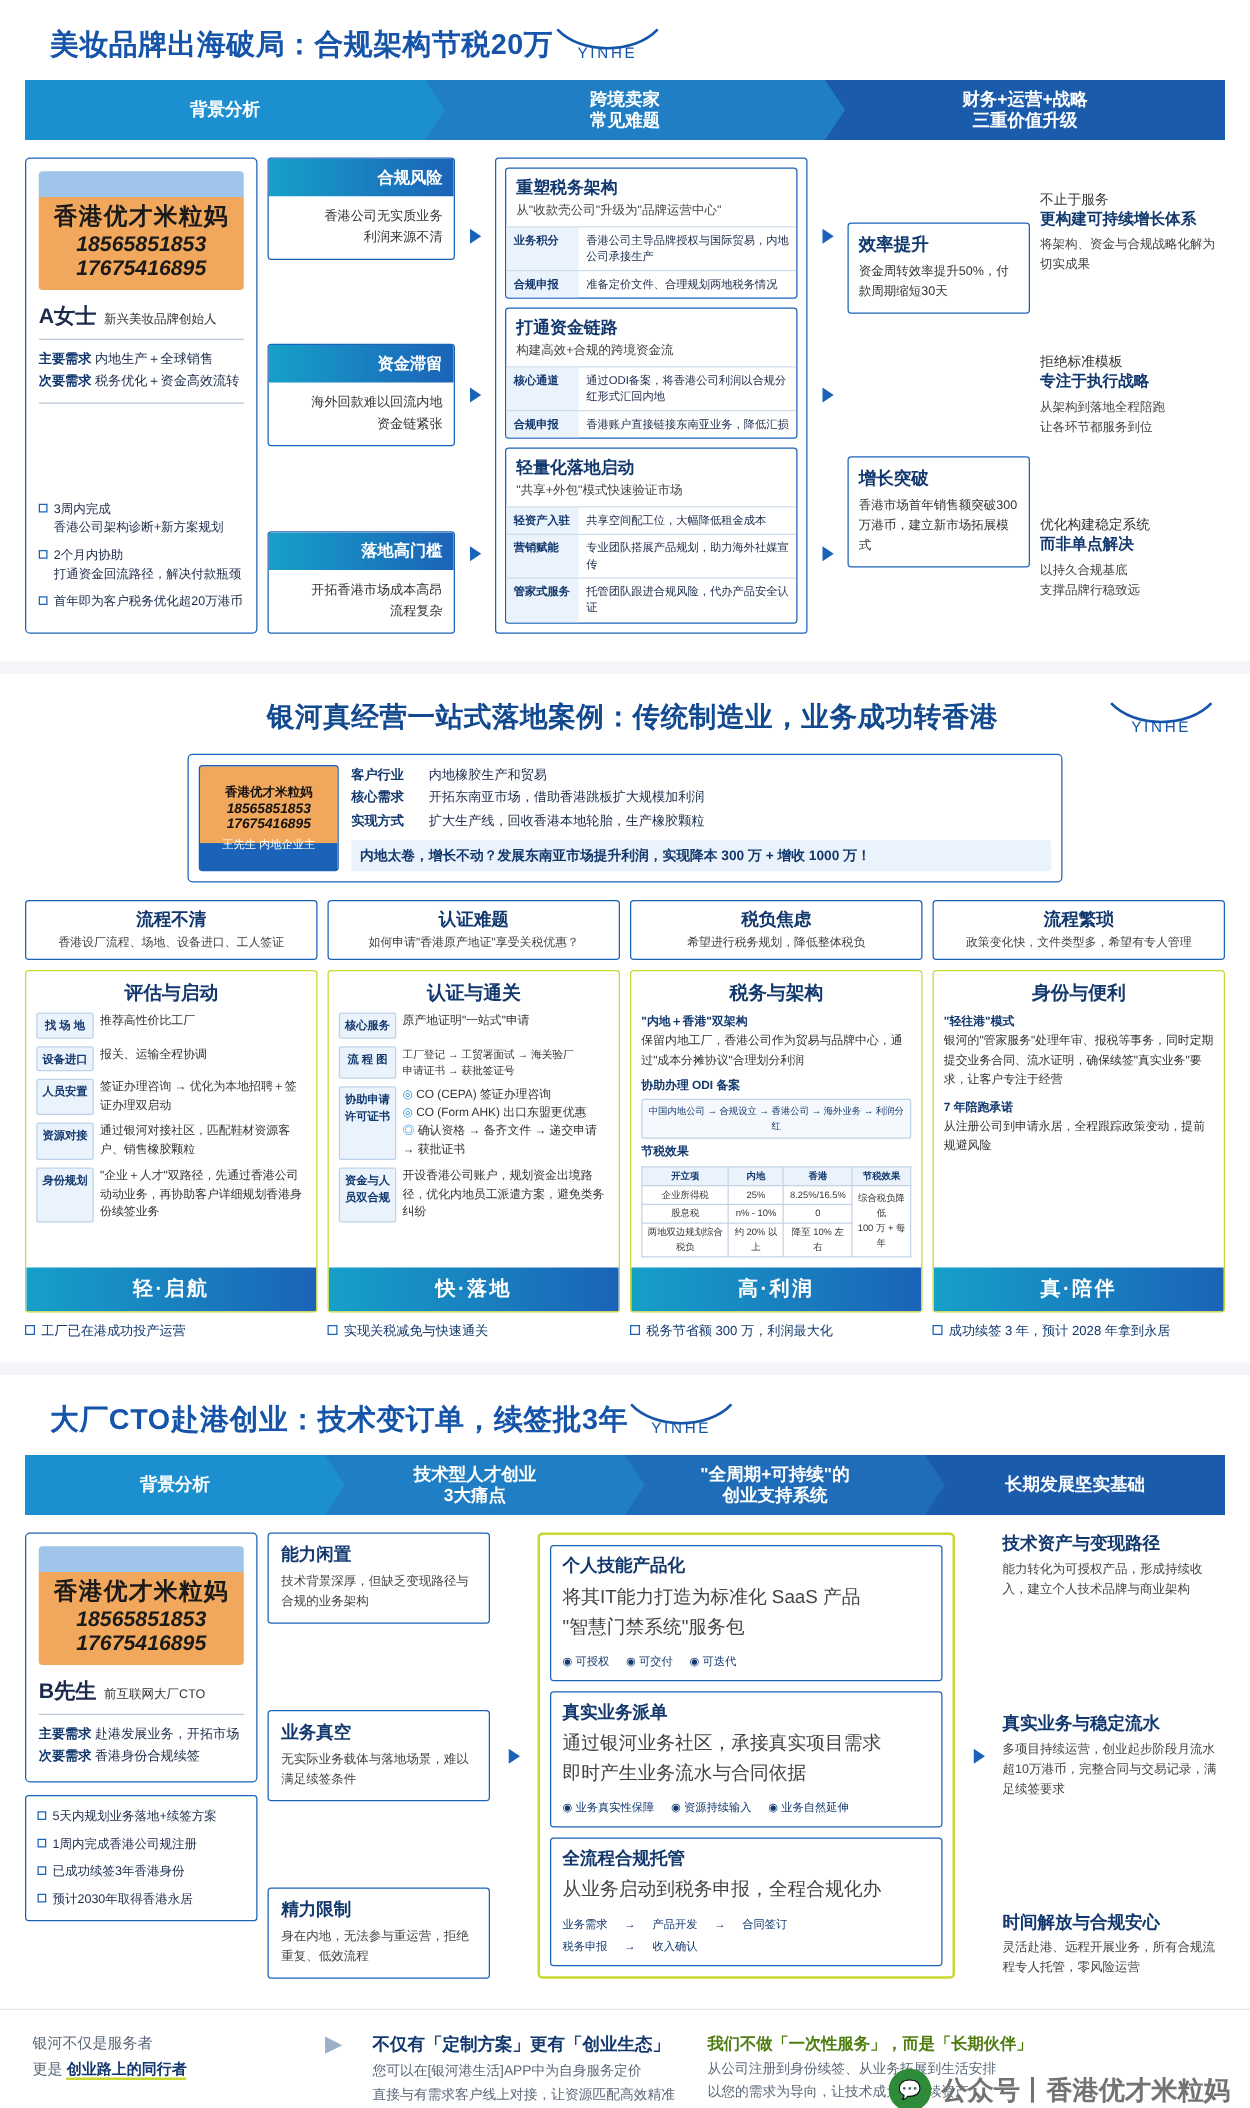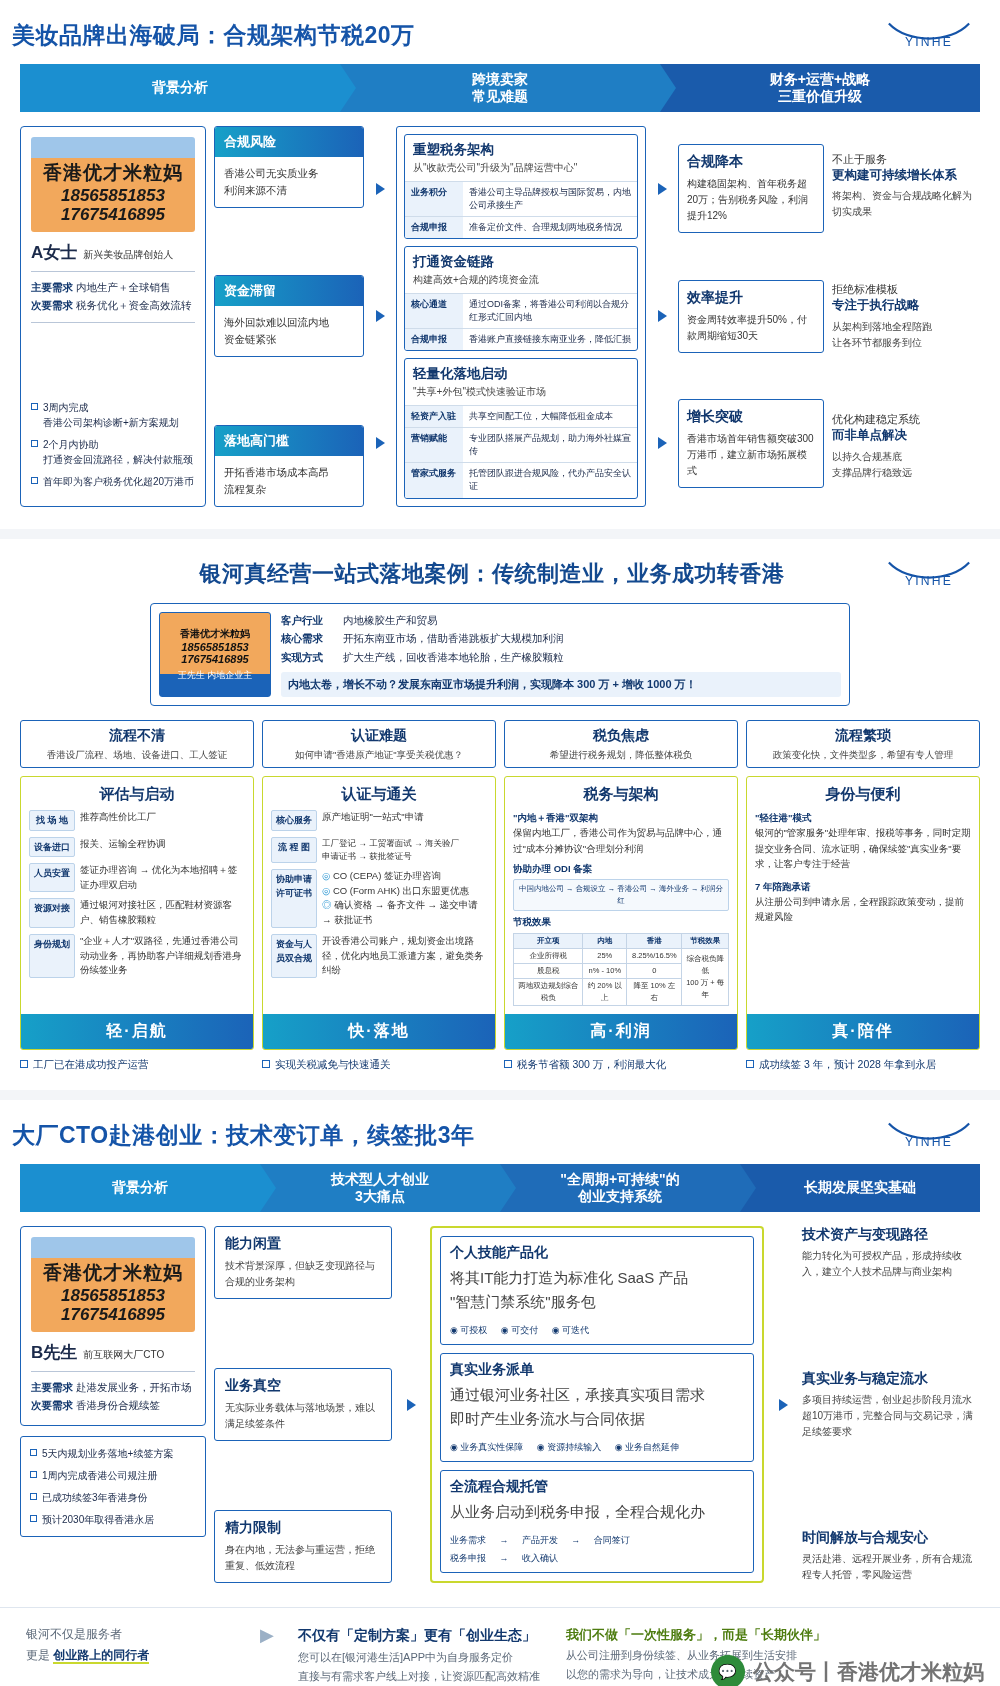--- a/index.html
+++ b/index.html
@@ -7,22 +7,22 @@
     width: 1000px;
     background: #ffffff;
     font-family: "Liberation Sans", sans-serif;
     color: #1b2a4a;
   }
   .page { width: 1000px; }
 
   
   .sec { position: relative; }
   .sec-head {
-    display: flex; align-items: center; justify-content: space-between;
-    padding: 18px 28px 12px 12px;
+    display: flex; align-items: center; justify-content: flex-start;
+    padding: 18px 28px 12px 40px;
   }
   .sec-title {
     font-size: 23px; font-weight: bold; color: #1554a8; letter-spacing: .5px;
   }
   .sec-title.center { flex: 1; text-align: center; font-size: 22px; color: #13498f; font-family: Liberation Serif, serif;}
   .logo { width: 86px; height: 34px; position: relative; }
   .logo svg { display:block; }
 
   
   .flowbar { display: flex; margin: 0 20px 14px 20px; height: 48px; }
@@ -55,21 +55,21 @@
   .qr .ph { font-size: 17px; font-weight: bold; font-style: italic; color: #1a1a1a; text-align:center; line-height:1.12;}
   .pname { margin-top: 9px; font-size: 17px; font-weight: bold; display:flex; align-items:baseline; gap:6px;}
   .pname small { font-size: 10px; font-weight: normal; color:#333; }
   .hr { height: 1px; background: #b9c6d8; margin: 7px 0; }
   .needs { font-size: 10.5px; line-height: 1.7; }
   .needs b { color: #12386e; }
   .bullets { margin-top: auto; padding-top: 10px; font-size: 10px; line-height: 1.5; }
   .bullets .bl { display: flex; gap: 5px; margin-bottom: 7px; }
   .bullets .bl .sq { width: 7px; height: 7px; border: 1.2px solid #1b63b8; margin-top: 3px; flex: none; }
 
-  .col2 { width: 150px; display: flex; flex-direction: column; justify-content: space-between; }
+  .col2 { width: 150px; display: flex; flex-direction: column; justify-content: space-between; text-align: right; }
   .probox { border: 1.5px solid #1b63b8; border-radius: 3px; overflow: hidden; }
   .probox .hd {
     background: linear-gradient(90deg,#16a0c8,#1b63b8); color: #fff;
     font-size: 13px; font-weight: bold; padding: 6px 9px;
   }
   .probox .bd { font-size: 10.5px; line-height: 1.6; padding: 8px 9px; color:#333; }
 
   .arrowcol { width: 16px; display:flex; flex-direction:column; justify-content: space-around; align-items:center;}
   .arr { width:0;height:0;border-top:6px solid transparent;border-bottom:6px solid transparent;border-left:9px solid #1b63b8;}
 
@@ -313,24 +313,20 @@
         </div>
       </div>
 
       <div class="arrowcol">
         <span class="arr"></span>
         <span class="arr"></span>
         <span class="arr"></span>
       </div>
 
       <div class="col4">
-        <div class="val">
-          <div class="t">合规降本</div>
-          <div class="b">构建稳固架构、首年税务超20万；告别税务风险，利润提升12%</div>
-        </div>
         <div class="val">
           <div class="t">效率提升</div>
           <div class="b">资金周转效率提升50%，付款周期缩短30天</div>
         </div>
         <div class="val">
           <div class="t">增长突破</div>
           <div class="b">香港市场首年销售额突破300万港币，建立新市场拓展模式</div>
         </div>
       </div>
 

